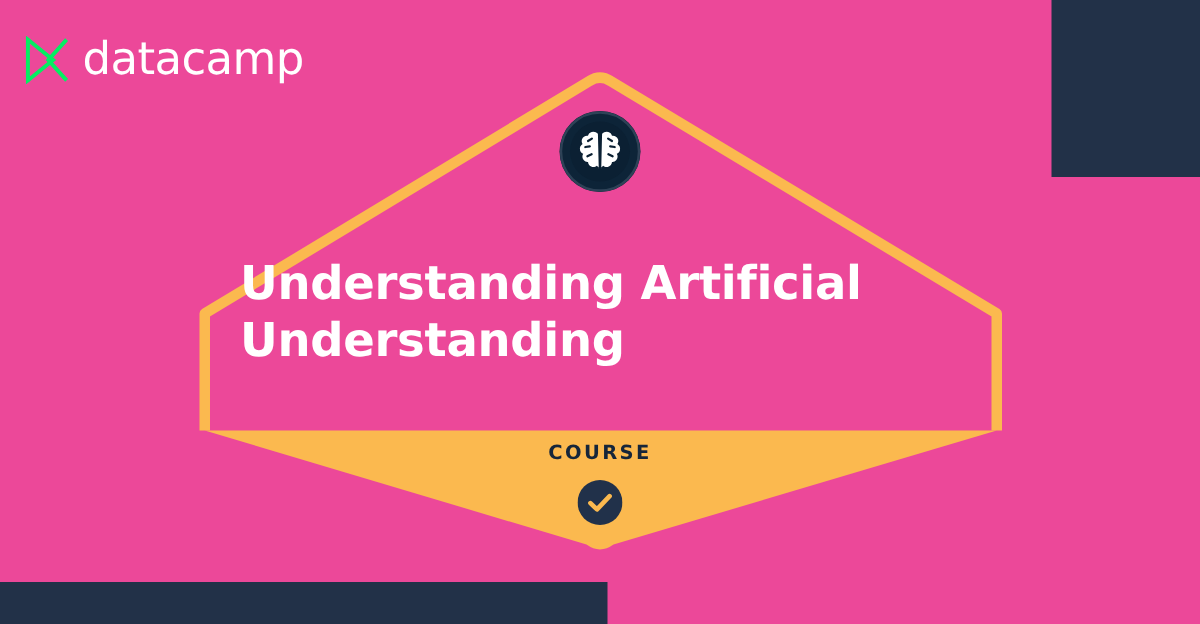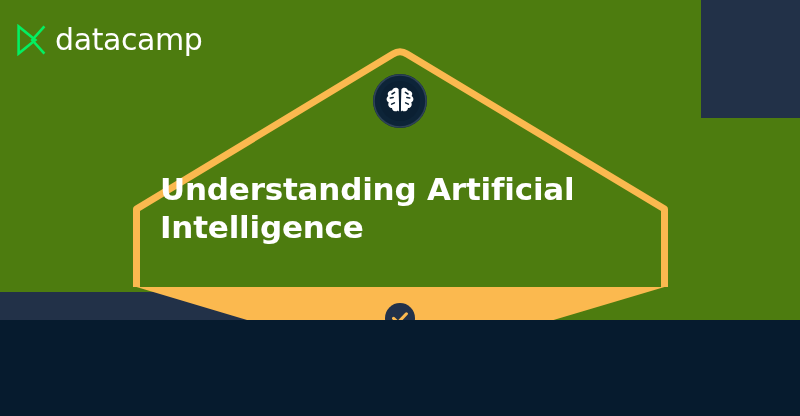--- a/index.html
+++ b/index.html
@@ -9,22 +9,22 @@
   body {
     width: 800px;
     height: 416px;
     overflow: hidden;
     background: #061b2e;
     font-family: "Liberation Sans", sans-serif;
   }
   #canvas {
     position: relative;
     width: 800px;
-    height: 320px;
-    background: #4d7c0f;
+    height: 416px;
+    background: #ec4899;
     overflow: hidden;
   }
 
   
   .deco-block {
     position: absolute;
     background: #223148;
   }
   #deco-top-right {
     right: 0;
@@ -187,23 +187,24 @@
       <path d="M33.4 19.4 l2.6 1.6"></path>
       <path d="M34.8 24.6 l3.0 0.4"></path>
       <path d="M33.6 29.8 l2.8 1.4"></path>
     </g>
     <rect x="27.2" y="15.6" width="1.6" height="24.4" fill="#0b2033"></rect>
   </svg>
 
   <div id="course-title">
     <span>Understanding Artificial</span>
     <br>
-    <span>Intelligence</span>
+    <span>Understanding</span>
   </div>
 
   <div id="completion-block">
+    <span class="completion-line">COURSE</span>
     <svg id="completion-check" viewBox="0 0 30 30">
       <circle cx="15" cy="15" r="15" fill="#21314a"></circle>
       <path d="M8.6 15.4 L13.0 19.6 L21.4 10.8" fill="none" stroke="#fbb94f" stroke-width="3.1" stroke-linecap="round" stroke-linejoin="round"></path>
     </svg>
   </div>
 
 </div>
 
 </body></html>

